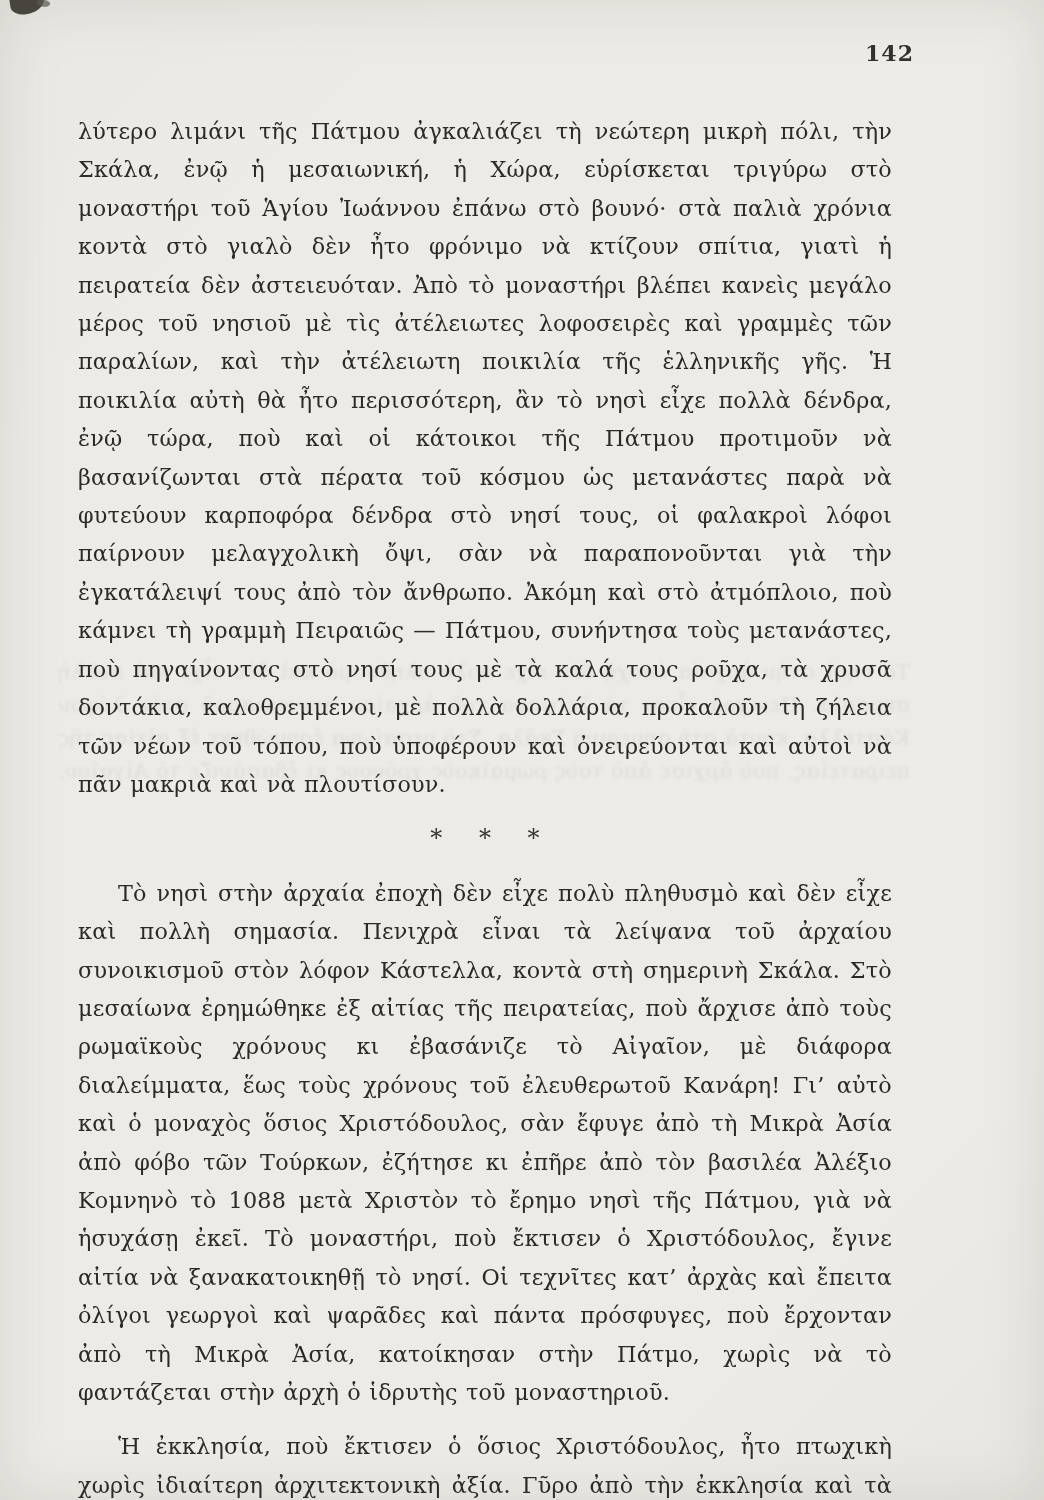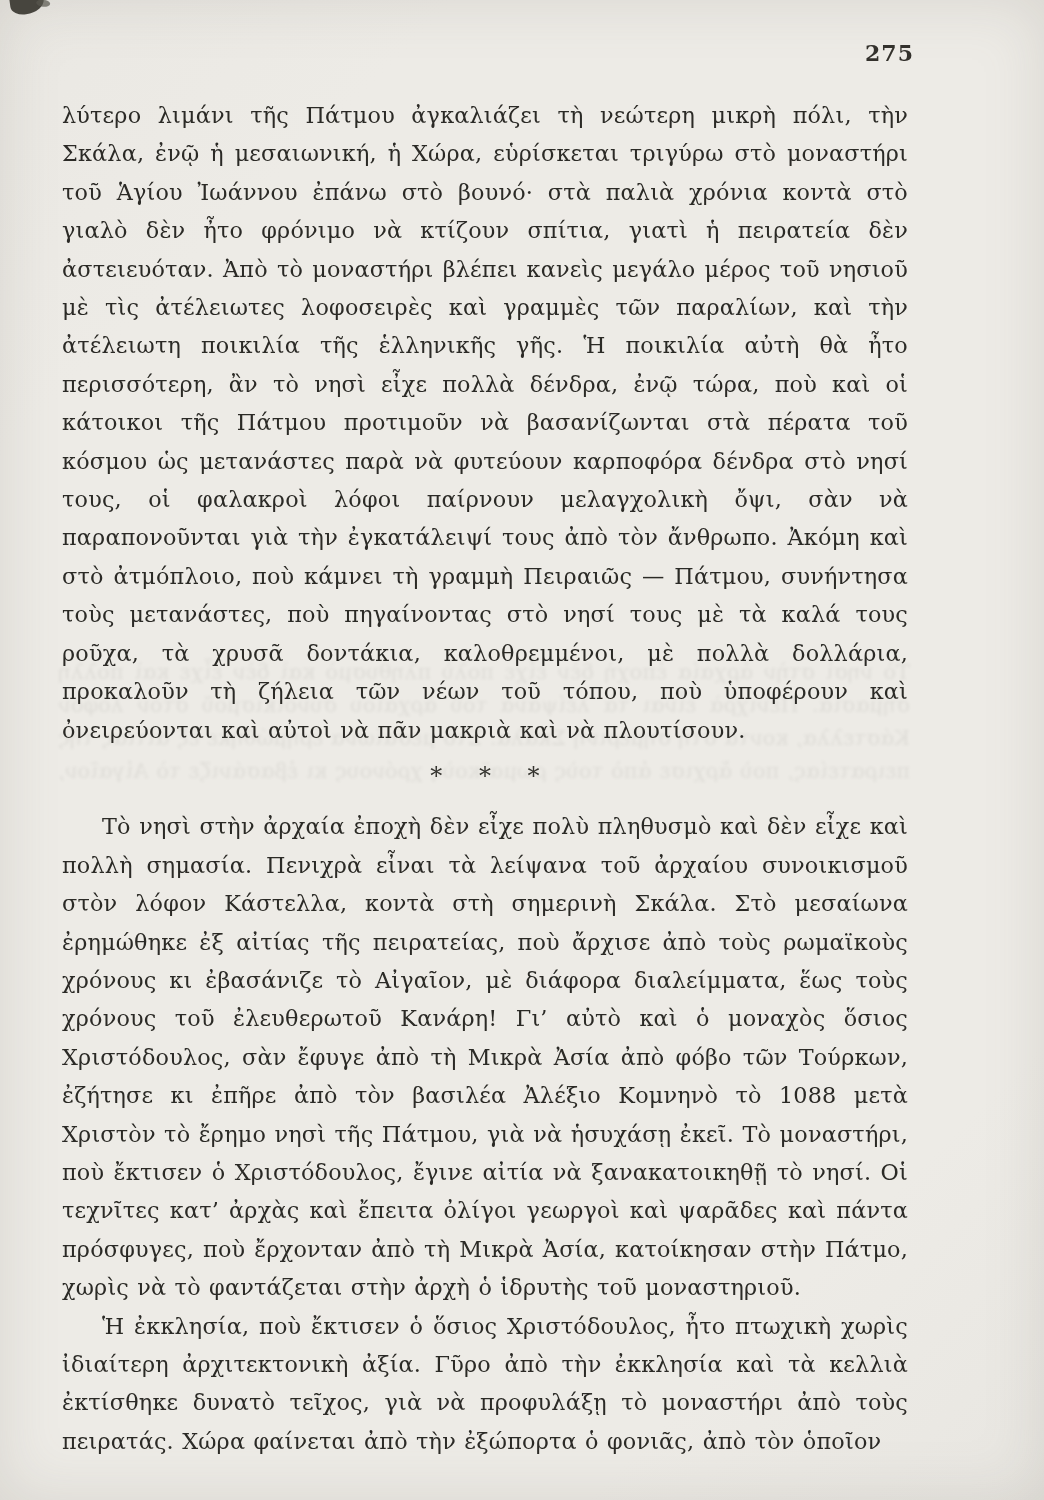--- a/index.html
+++ b/index.html
@@ -79,21 +79,21 @@
     top: 96px;
     width: 846px;
     font-size: 22.3px;
     line-height: 38.4px;
     text-align: justify;
     letter-spacing: 0.2px;
     word-spacing: 1px;
     z-index: 1;
   }
   .para {
-    margin: 0;
+    margin: 16px;
     padding: 0;
   }
   .para.indent {
     text-indent: 40px;
   }
   .separator {
     text-align: center;
     font-size: 24px;
     letter-spacing: 14px;
     padding-left: 14px; 
@@ -101,21 +101,21 @@
     color: #34332e;
   }
 </style>
 </head>
 <body>
 
 <div class="page">
 
   <div class="artifact-topleft"></div>
 
-  <div class="page-number">275</div>
+  <div class="page-number">142</div>
 
   <div class="show-through">Τὸ νησὶ στὴν ἀρχαία ἐποχὴ δὲν εἶχε πολὺ πληθυσμὸ καὶ δὲν εἶχε καὶ πολλὴ σημασία. Πενιχρὰ εἶναι τὰ λείψανα τοῦ ἀρχαίου συνοικισμοῦ στὸν λόφον Κάστελλα, κοντὰ στὴ σημερινὴ Σκάλα. Στὸ μεσαίωνα ἐρημώθηκε ἐξ αἰτίας τῆς πειρατείας, ποὺ ἄρχισε ἀπὸ τοὺς ρωμαϊκοὺς χρόνους κι ἐβασάνιζε τὸ Αἰγαῖον, μὲ διάφορα διαλείμματα, ἕως τοὺς χρόνους τοῦ ἐλευθερωτοῦ Κανάρη! Γι’ αὐτὸ καὶ ὁ μοναχὸς ὅσιος Χριστόδουλος, σὰν ἔφυγε ἀπὸ τὴ Μικρὰ Ἀσία ἀπὸ φόβο τῶν Τούρκων, ἐζήτησε κι ἐπῆρε ἀπὸ τὸν βασιλέα Ἀλέξιο Κομνηνὸ τὸ 1088 μετὰ Χριστὸν τὸ ἔρημο νησὶ τῆς Πάτμου, γιὰ νὰ ἡσυχάσῃ ἐκεῖ. Τὸ μοναστήρι, ποὺ ἔκτισεν ὁ Χριστόδουλος, ἔγινε αἰτία νὰ ξανακατοικηθῇ τὸ νησί. Οἱ τεχνῖτες κατ’ ἀρχὰς καὶ ἔπειτα ὀλίγοι γεωργοὶ καὶ ψαρᾶδες καὶ πάντα πρόσφυγες, ποὺ ἔρχονταν ἀπὸ τὴ Μικρὰ Ἀσία, κατοίκησαν στὴν Πάτμο, χωρὶς νὰ τὸ φαντάζεται στὴν ἀρχὴ ὁ ἱδρυτὴς τοῦ μοναστηριοῦ.</div>
 
   <div class="body-text">
     <p class="para">λύτερο λιμάνι τῆς Πάτμου ἀγκαλιάζει τὴ νεώτερη μικρὴ πόλι, τὴν Σκάλα, ἐνῷ ἡ μεσαιωνική, ἡ Χώρα, εὑρίσκεται τριγύρω στὸ μοναστήρι τοῦ Ἁγίου Ἰωάννου ἐπάνω στὸ βουνό· στὰ παλιὰ χρόνια κοντὰ στὸ γιαλὸ δὲν ἦτο φρόνιμο νὰ κτίζουν σπίτια, γιατὶ ἡ πειρατεία δὲν ἀστειευόταν. Ἀπὸ τὸ μοναστήρι βλέπει κανεὶς μεγάλο μέρος τοῦ νησιοῦ μὲ τὶς ἀτέλειωτες λοφοσειρὲς καὶ γραμμὲς τῶν παραλίων, καὶ τὴν ἀτέλειωτη ποικιλία τῆς ἑλληνικῆς γῆς. Ἡ ποικιλία αὐτὴ θὰ ἦτο περισσότερη, ἂν τὸ νησὶ εἶχε πολλὰ δένδρα, ἐνῷ τώρα, ποὺ καὶ οἱ κάτοικοι τῆς Πάτμου προτιμοῦν νὰ βασανίζωνται στὰ πέρατα τοῦ κόσμου ὡς μετανάστες παρὰ νὰ φυτεύουν καρποφόρα δένδρα στὸ νησί τους, οἱ φαλακροὶ λόφοι παίρνουν μελαγχολικὴ ὄψι, σὰν νὰ παραπονοῦνται γιὰ τὴν ἐγκατάλειψί τους ἀπὸ τὸν ἄνθρωπο. Ἀκόμη καὶ στὸ ἀτμόπλοιο, ποὺ κάμνει τὴ γραμμὴ Πειραιῶς — Πάτμου, συνήντησα τοὺς μετανάστες, ποὺ πηγαίνοντας στὸ νησί τους μὲ τὰ καλά τους ροῦχα, τὰ χρυσᾶ δοντάκια, καλοθρεμμένοι, μὲ πολλὰ δολλάρια, προκαλοῦν τὴ ζήλεια τῶν νέων τοῦ τόπου, ποὺ ὑποφέρουν καὶ ὀνειρεύονται καὶ αὐτοὶ νὰ πᾶν μακριὰ καὶ νὰ πλουτίσουν.</p>
 
     <div class="separator">* * *</div>
 
     <p class="para indent">Τὸ νησὶ στὴν ἀρχαία ἐποχὴ δὲν εἶχε πολὺ πληθυσμὸ καὶ δὲν εἶχε καὶ πολλὴ σημασία. Πενιχρὰ εἶναι τὰ λείψανα τοῦ ἀρχαίου συνοικισμοῦ στὸν λόφον Κάστελλα, κοντὰ στὴ σημερινὴ Σκάλα. Στὸ μεσαίωνα ἐρημώθηκε ἐξ αἰτίας τῆς πειρατείας, ποὺ ἄρχισε ἀπὸ τοὺς ρωμαϊκοὺς χρόνους κι ἐβασάνιζε τὸ Αἰγαῖον, μὲ διάφορα διαλείμματα, ἕως τοὺς χρόνους τοῦ ἐλευθερωτοῦ Κανάρη! Γι’ αὐτὸ καὶ ὁ μοναχὸς ὅσιος Χριστόδουλος, σὰν ἔφυγε ἀπὸ τὴ Μικρὰ Ἀσία ἀπὸ φόβο τῶν Τούρκων, ἐζήτησε κι ἐπῆρε ἀπὸ τὸν βασιλέα Ἀλέξιο Κομνηνὸ τὸ 1088 μετὰ Χριστὸν τὸ ἔρημο νησὶ τῆς Πάτμου, γιὰ νὰ ἡσυχάσῃ ἐκεῖ. Τὸ μοναστήρι, ποὺ ἔκτισεν ὁ Χριστόδουλος, ἔγινε αἰτία νὰ ξανακατοικηθῇ τὸ νησί. Οἱ τεχνῖτες κατ’ ἀρχὰς καὶ ἔπειτα ὀλίγοι γεωργοὶ καὶ ψαρᾶδες καὶ πάντα πρόσφυγες, ποὺ ἔρχονταν ἀπὸ τὴ Μικρὰ Ἀσία, κατοίκησαν στὴν Πάτμο, χωρὶς νὰ τὸ φαντάζεται στὴν ἀρχὴ ὁ ἱδρυτὴς τοῦ μοναστηριοῦ.</p>
 

